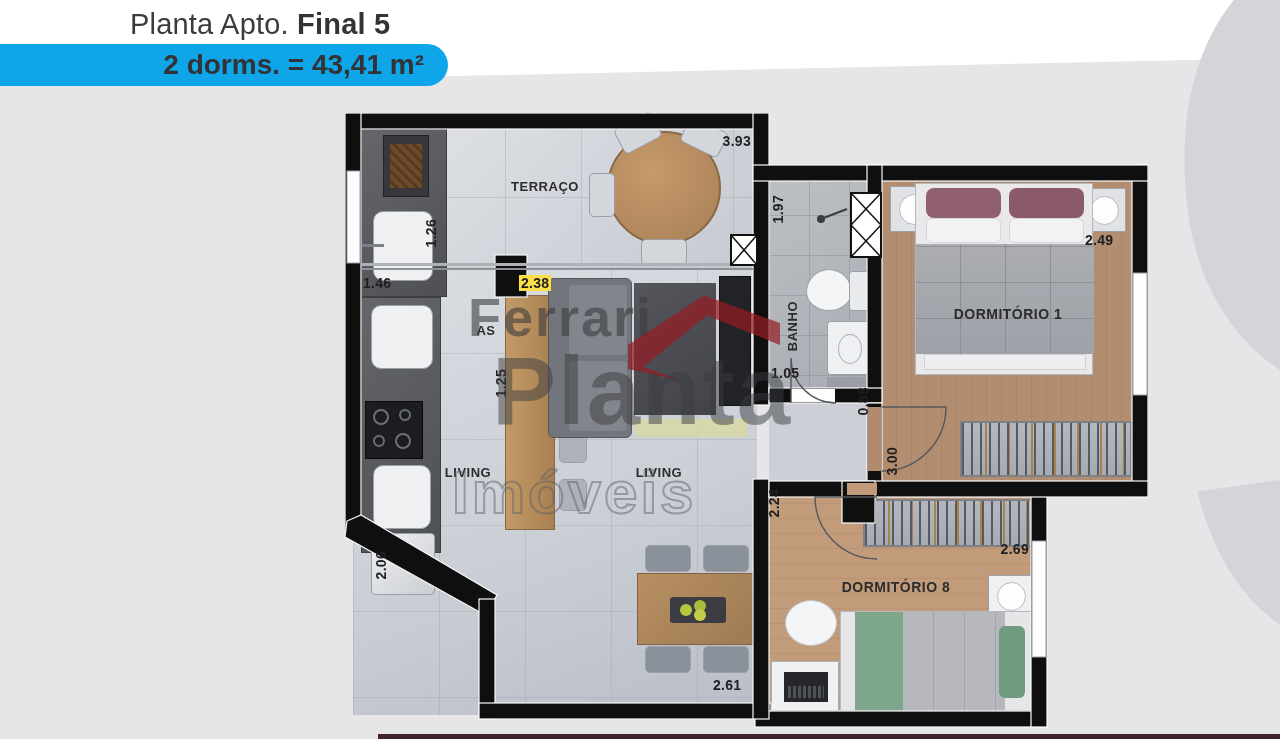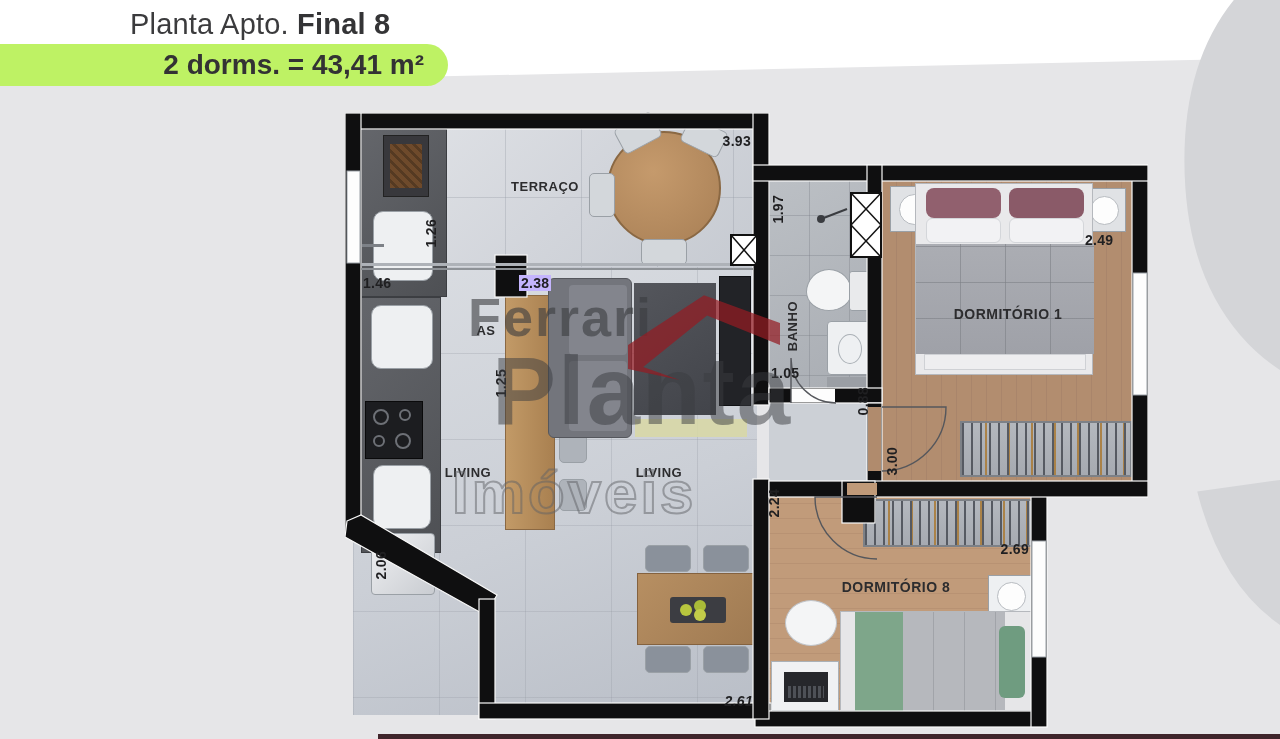--- a/index.html
+++ b/index.html
@@ -54,22 +54,22 @@
   .wm2{left:492px;top:336px;font-size:96px;font-weight:bold;color:rgba(58,60,64,.5);letter-spacing:2px;}
   .wm3{left:452px;top:458px;font-size:60px;font-weight:bold;color:transparent;-webkit-text-stroke:2px rgba(95,97,102,.5);letter-spacing:3px;}
   .swoosh{position:absolute;left:628px;top:288px;width:152px;height:92px;z-index:36;
     background:rgba(148,28,34,.72);
     clip-path:polygon(0 62%,50% 8%,100% 38%,100% 62%,52% 30%,10% 86%,34% 100%,0 88%);}
 </style>
 </head>
 <body>
 
 <div class="band-white"></div>
-<div class="title"><span>Planta Apto. </span><b>Final 8</b></div>
-<div class="badge" style="background: #bef264;">2 dorms. = 43,41 m²</div>
+<div class="title"><span>Planta Apto. </span><b>Final 5</b></div>
+<div class="badge" style="background: #0ea5e9;">2 dorms. = 43,41 m²</div>
 
 <div class="big-nine">9</div>
 
 <div class="plan">
 
   <div class="fl-terraco"></div>
   <div class="fl-living"></div>
   <div class="fl-hall"></div>
   <div class="fl-banho"></div>
   <div class="fl-dorm1"></div>
@@ -221,29 +221,29 @@
   <div class="rlab" style="left:121px;top:210px;width:40px;font-size:13px;">AS</div>
   <div class="rlab vtxt" style="left:440px;top:188px;font-size:13px;">BANHO</div>
   <div class="rlab" style="left:578px;top:193px;width:170px;">DORMITÓRIO 1</div>
   <div class="rlab" style="left:77px;top:352px;width:92px;font-size:13px;">LIVING</div>
   <div class="rlab" style="left:268px;top:352px;width:92px;font-size:13px;">LIVING</div>
   <div class="rlab" style="left:468px;top:466px;width:166px;">DORMITÓRIO 8</div>
 
   <div class="dim" style="left:356px;top:20px;width:50px;text-align:right;">3.93</div>
   <div class="dim vtxt" style="left:78px;top:106px;">1.26</div>
   <div class="dim" style="left:18px;top:162px;">1.46</div>
-  <div class="dim" style="left:174px;top:162px;background:#c4b5fd;padding:0 2px;">2.38</div>
+  <div class="dim" style="left:174px;top:162px;background:#fde047;padding:0 2px;">2.38</div>
   <div class="dim vtxt" style="left:148px;top:256px;">1.25</div>
   <div class="dim vtxt" style="left:425px;top:82px;">1.97</div>
   <div class="dim" style="left:426px;top:252px;">1.05</div>
   <div class="dim vtxt" style="left:510px;top:274px;">0.88</div>
   <div class="dim vtxt" style="left:539px;top:334px;">3.00</div>
   <div class="dim" style="left:740px;top:119px;width:42px;">2.49</div>
   <div class="dim vtxt" style="left:28px;top:438px;">2.06</div>
-  <div class="dim" style="left:368px;top:580px;width:40px;text-align:right;font-style:italic;">2.61</div>
+  <div class="dim" style="left:368px;top:564px;width:40px;text-align:left;">2.61</div>
   <div class="dim vtxt" style="left:421px;top:376px;">2.24</div>
   <div class="dim" style="left:638px;top:428px;width:46px;text-align:right;">2.69</div>
 </div>
 
 <div class="wm wm1">Ferrari</div>
 <div class="wm wm2">Planta</div>
 <div class="wm wm3">Imóveis</div>
 <div class="swoosh" style="background: rgba(148, 28, 34, 0.72);"></div>
 
 <div class="bottom-strip"></div>

